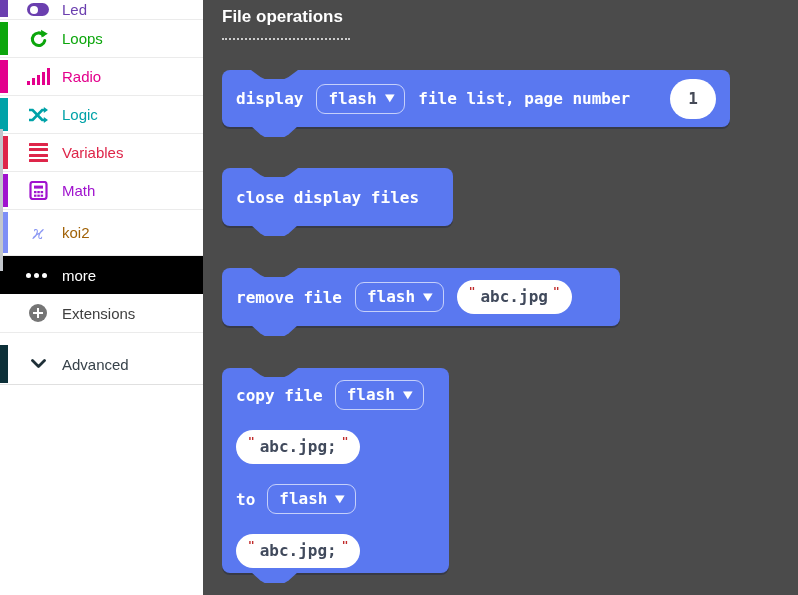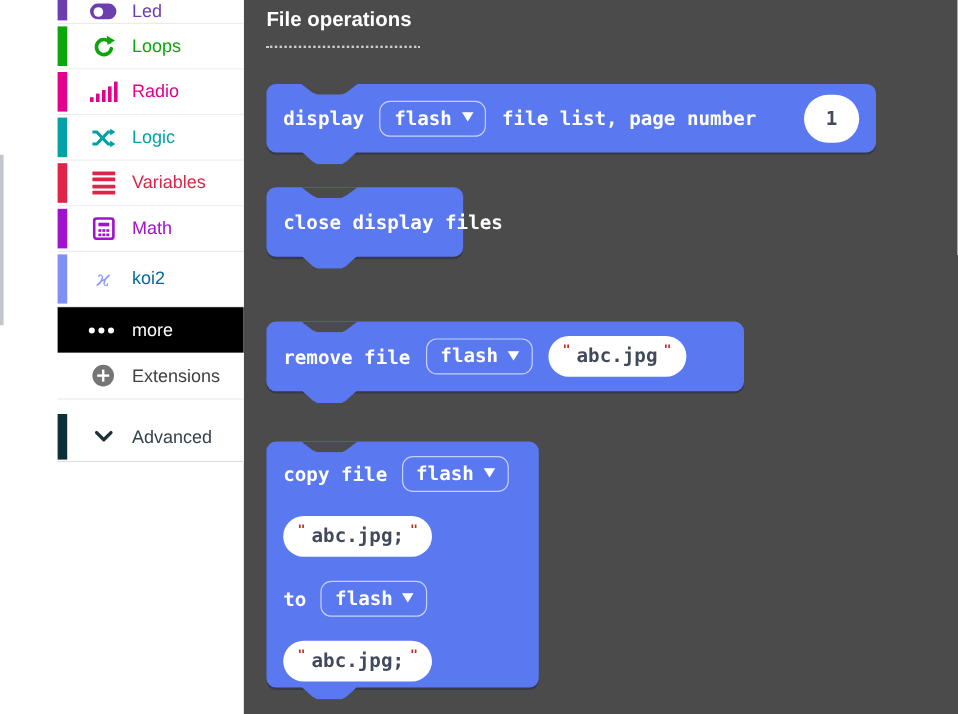--- a/index.html
+++ b/index.html
@@ -1,21 +1,21 @@
 <!DOCTYPE html>
 <html><head>
 <meta charset="utf-8">
 <style>
   * { box-sizing: border-box; margin: 0; padding: 0; }
   html,body { width:798px; height:595px; overflow:hidden; background:#fff; }
   .app { position:relative; width:798px; height:595px; font-family:"Liberation Sans",sans-serif; }
 
   
   .sidebar { position:absolute; left:0; top:0; width:203px; height:595px; background:#fff; z-index:2; }
-  .row { position:relative; display:flex; align-items:center; height:38px; border-bottom:1px solid #ebebeb; background:#fff; cursor:pointer;margin-left:48px; }
+  .row { position:relative; display:flex; align-items:center; height:38px; border-bottom:1px solid #ebebeb; background:#fff; cursor:pointer; }
   .row-led { height:20px; }
   .row-koi2 { height:46px; }
   .row-more { height:38px; border-bottom:none; }
   .row-ext { height:39px; }
   .row-adv { height:41px; border-bottom:1px solid #e0e0e0; }
   .sb-gap { height:11px; background:#fff; }
   .cat-bar { position:absolute; left:0; top:2px; bottom:2px; width:8px; }
   .row-led .cat-bar { top:0; }
   .row-adv .cat-bar { top:1px; bottom:1px; }
   .cat-icon { width:24px; margin-left:26px; display:flex; justify-content:center; align-items:center; flex:none; }
@@ -39,21 +39,21 @@
 
   
   .flyout { position:absolute; left:203px; top:0; width:595px; height:595px; background:#4B4B4B; z-index:1; }
   .fly-head { position:absolute; left:19px; top:7px; color:#fff; font-size:17px; font-weight:700; }
   .dotline { position:absolute; left:19px; top:38px; width:128px; border-top:2px dotted #cdcdcd; }
 
   .blk { position:absolute; border-radius:8px; display:flex; align-items:center; padding:0 14px; gap:13px;
          color:#fff; font-family:"DejaVu Sans Mono",monospace; font-weight:700; font-size:16px;
          box-shadow:0 2px 0 rgba(10,20,60,0.30); cursor:grab; }
   .blk-display { left:19px; top:70px;  width:508px; height:57px; }
-  .blk-close   { left:19px; top:156px; width:164px; height:58px; }
+  .blk-close   { left:19px; top:168px; width:231px; height:58px; }
   .blk-remove  { left:19px; top:268px; width:398px; height:58px; }
   .blk-copy    { left:19px; top:368px; width:227px; height:205px; flex-direction:column; align-items:flex-start; justify-content:flex-start; padding:12px 14px; gap:20px; }
   .copy-row { display:flex; align-items:center; gap:12px; height:38px; }
   .notch { position:absolute; top:0; left:29px; width:47px; height:9px;
            clip-path:polygon(0 0,100% 0,80% 78%,71% 100%,29% 100%,20% 78%); }
   .tab   { position:absolute; bottom:-10px; left:29px; width:47px; height:11px;
            clip-path:polygon(0 0,100% 0,80% 78%,71% 100%,29% 100%,20% 78%); }
   .blk-label { white-space:nowrap; }
   .dropdown { display:inline-flex; align-items:center; gap:9px; padding:4px 11px 5px;
               border:1.5px solid rgba(255,255,255,0.65); border-radius:9px; cursor:pointer; white-space:nowrap; }
@@ -149,21 +149,21 @@
               <rect x="11.6" y="13.6" width="2.5" height="2.2"></rect>
             </g>
           </svg>
       </span>
       <span class="cat-label" style="color: rgb(160, 19, 206);">Math</span>
     </div>
 
     <div class="row row-koi2">
       <span class="cat-bar" style="background-color: rgb(126, 143, 246);"></span>
       <span class="cat-icon kappa" style="color: rgb(138, 151, 243);">ϰ</span>
-      <span class="cat-label" style="color: #0369a1;">koi2</span>
+      <span class="cat-label" style="color: #a16207;">koi2</span>
     </div>
 
     <div class="row row-more" style="background-color: #000000;">
       <span class="cat-icon dots">
           <i></i>
           <i></i>
           <i></i>
         </span>
       <span class="cat-label" style="color: rgb(255, 255, 255);">more</span>
     </div>

